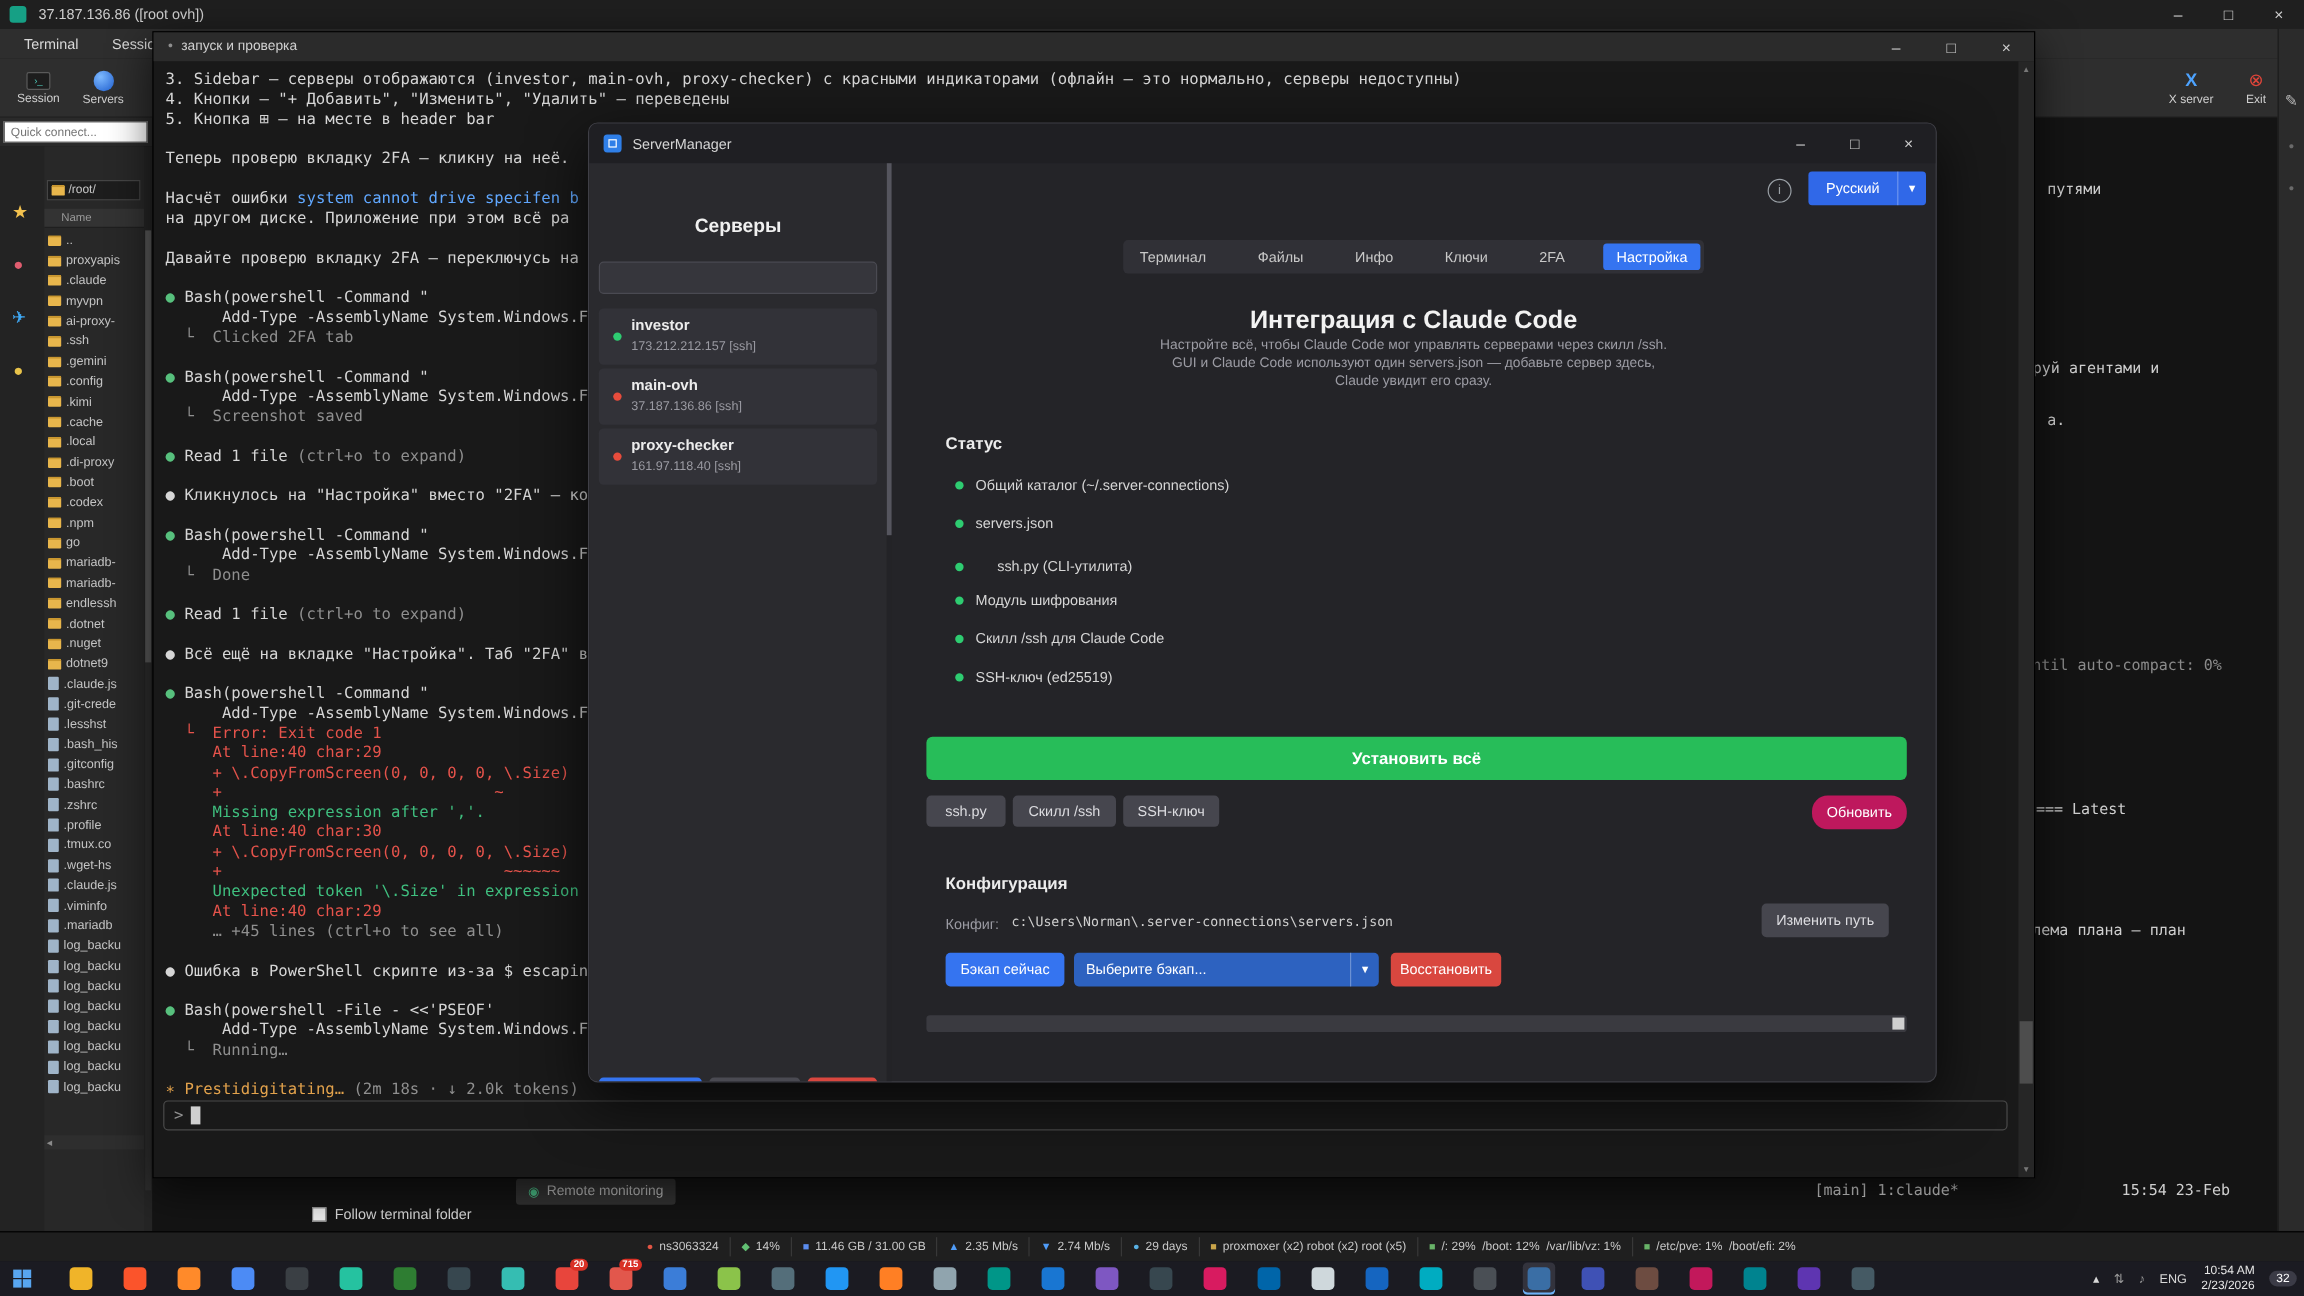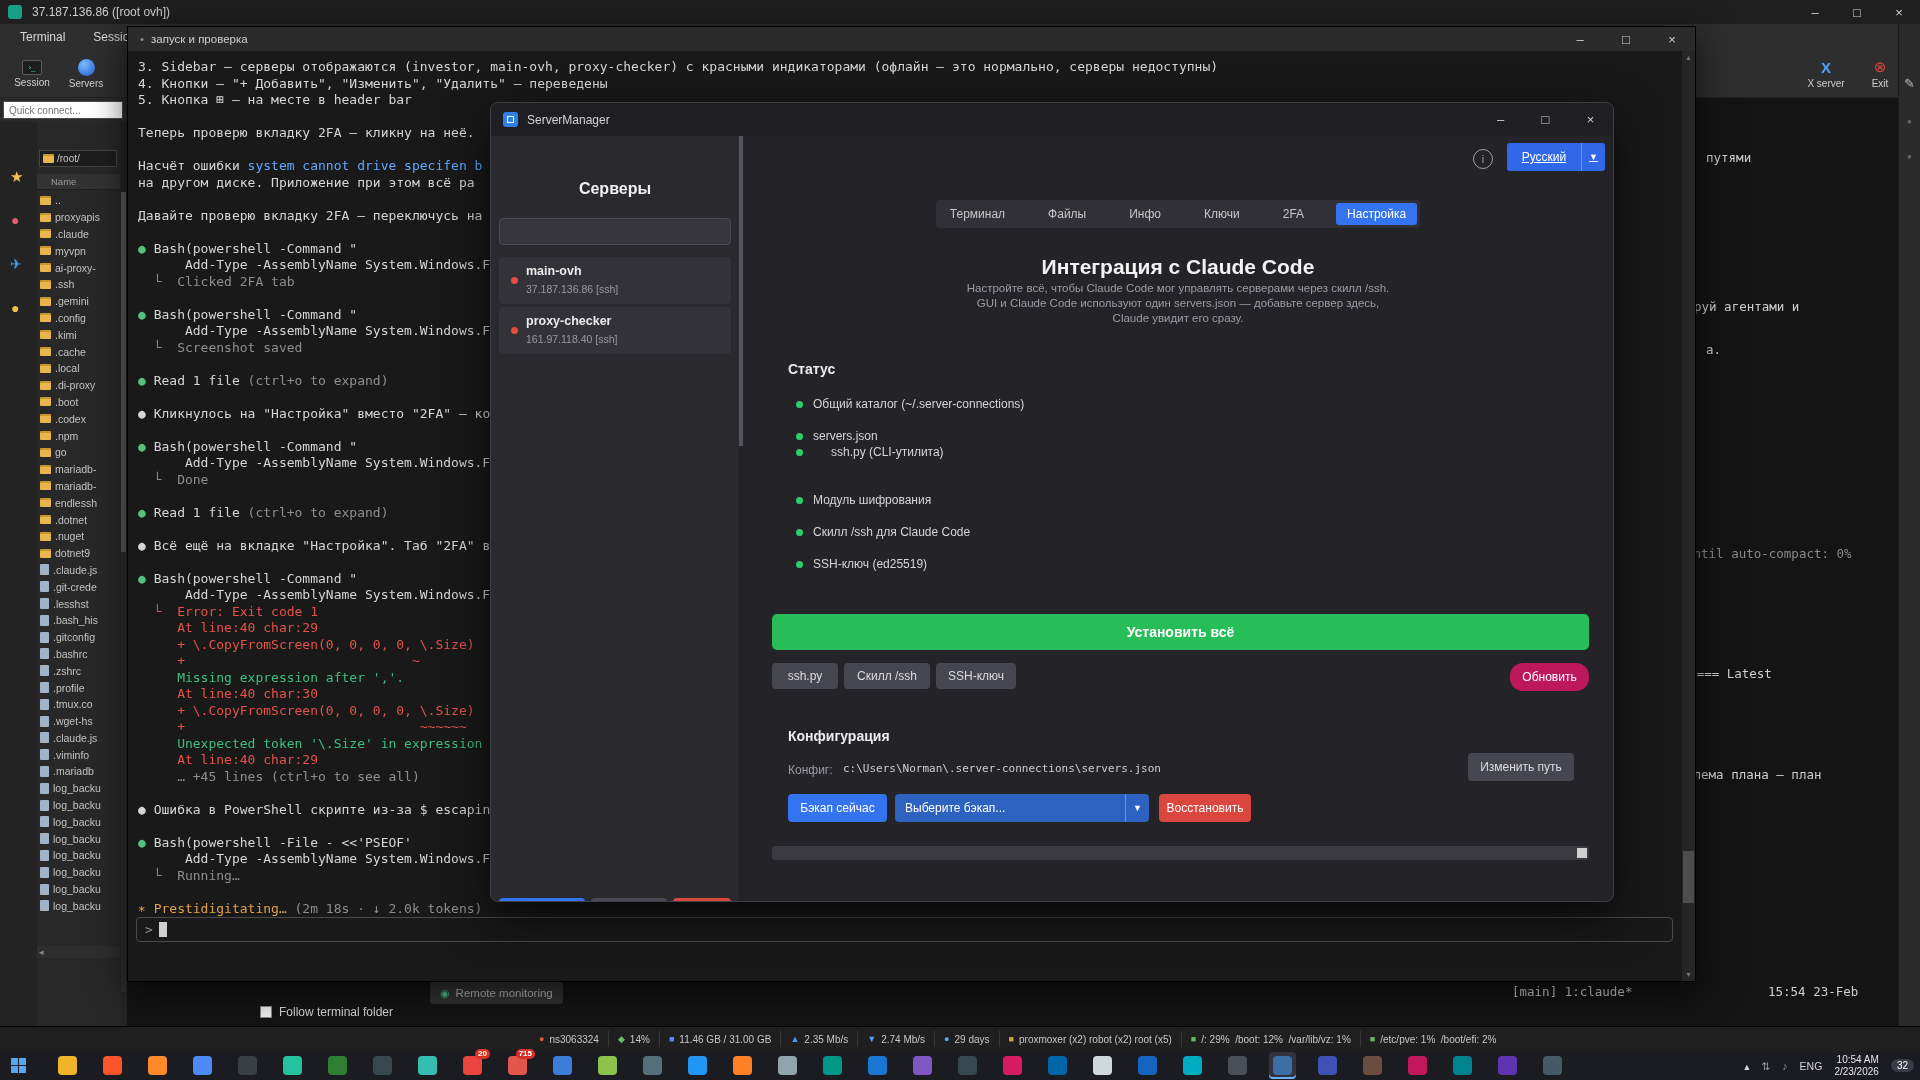--- a/index.html
+++ b/index.html
@@ -85,21 +85,21 @@
   .srv-dot { position:absolute; left:12px; top:20px; width:7px; height:7px; border-radius:50%; }
   .srv-name { position:absolute; left:27px; top:7px; font-size:12.5px; font-weight:bold; color:#ececec; }
   .srv-ip { position:absolute; left:27px; top:26px; font-size:10.5px; color:#9a9aa2; }
   .sm-btn { position:absolute; height:28px; border-radius:4px; color:#fff; font-size:12px; border:none;
     display:flex; align-items:center; justify-content:center; }
   #sm-scroll { position:absolute; left:248px; top:33px; width:4px; height:767px; background:#232327; }
   #sm-scroll-thumb { position:absolute; left:0; top:0; width:4px; height:310px; background:#55555e; }
   #sm-info-icon { position:absolute; left:982px; top:46px; width:20px; height:20px; border:1.5px solid #9aa0a6;
     border-radius:50%; color:#9aa0a6; font-size:11px; display:flex; align-items:center; justify-content:center; }
   #sm-lang { position:absolute; left:1016px; top:40px; width:98px; height:28px; background:#3068e8;
-    border-radius:3px; display:flex; color:#fff; font-size:12px;text-decoration:underline; }
+    border-radius:3px; display:flex; color:#fff; font-size:12px; }
   #sm-lang-text { flex:1; display:flex; align-items:center; justify-content:center; }
   #sm-lang-chev { width:24px; border-left:1px solid rgba(255,255,255,.3); display:flex; align-items:center; justify-content:center; font-size:9px; }
   #sm-tabs-row { position:absolute; left:252px; right:0; top:97px; display:flex; justify-content:center; }
   #sm-tabs { display:flex; gap:21px; background:#303036; border-radius:4px; padding:3px; }
   .sm-tab { padding:4px 11px; border-radius:3px; color:#c8c8c8; font-size:12px; }
   .sm-tab.active { background:#3574f0; color:#fff; }
   #sm-h1 { position:absolute; left:252px; right:0; top:140px; text-align:center; color:#f2f2f2;
     font-size:21px; font-weight:bold;margin-top:12px; }
   #sm-desc { position:absolute; left:252px; right:0; top:178px; text-align:center; color:#9c9ca4;
     font-size:11.5px; line-height:15px; }
@@ -487,20 +487,25 @@
         <span class="sm-ctl">□</span>
         <span class="sm-ctl">×</span>
       </div>
     </div>
 
     <div id="sm-sidebar">
       <div id="sm-side-head">Серверы</div>
       <div id="sm-search"></div>
       <div id="srv-list">
           <div class="srv-item">
+            <span class="srv-dot" style="background: rgb(46, 204, 113);"></span>
+            <div class="srv-name">investor</div>
+            <div class="srv-ip">173.212.212.157 [ssh]</div>
+          </div>
+          <div class="srv-item">
             <span class="srv-dot" style="background: rgb(231, 76, 60);"></span>
             <div class="srv-name">main-ovh</div>
             <div class="srv-ip">37.187.136.86 [ssh]</div>
           </div>
           <div class="srv-item">
             <span class="srv-dot" style="background: rgb(231, 76, 60);"></span>
             <div class="srv-name">proxy-checker</div>
             <div class="srv-ip">161.97.118.40 [ssh]</div>
           </div>
         </div>
@@ -559,21 +564,21 @@
         <div id="sm-track-handle"></div>
       </div>
   <div class="sm-status-item" style="top: 294px;">
         <i></i>
         <span>Общий каталог (~/.server-connections)</span>
       </div>
       <div class="sm-status-item" style="top: 326px;">
         <i></i>
         <span>servers.json</span>
       </div>
-      <div class="sm-status-item" style="top: 342px; gap: 28px;">
+      <div class="sm-status-item" style="top: 362px; gap: 28px;">
         <i></i>
         <span>ssh.py (CLI-утилита)</span>
       </div>
       <div class="sm-status-item" style="top: 390px;">
         <i></i>
         <span>Модуль шифрования</span>
       </div>
       <div class="sm-status-item" style="top: 422px;">
         <i></i>
         <span>Скилл /ssh для Claude Code</span>

